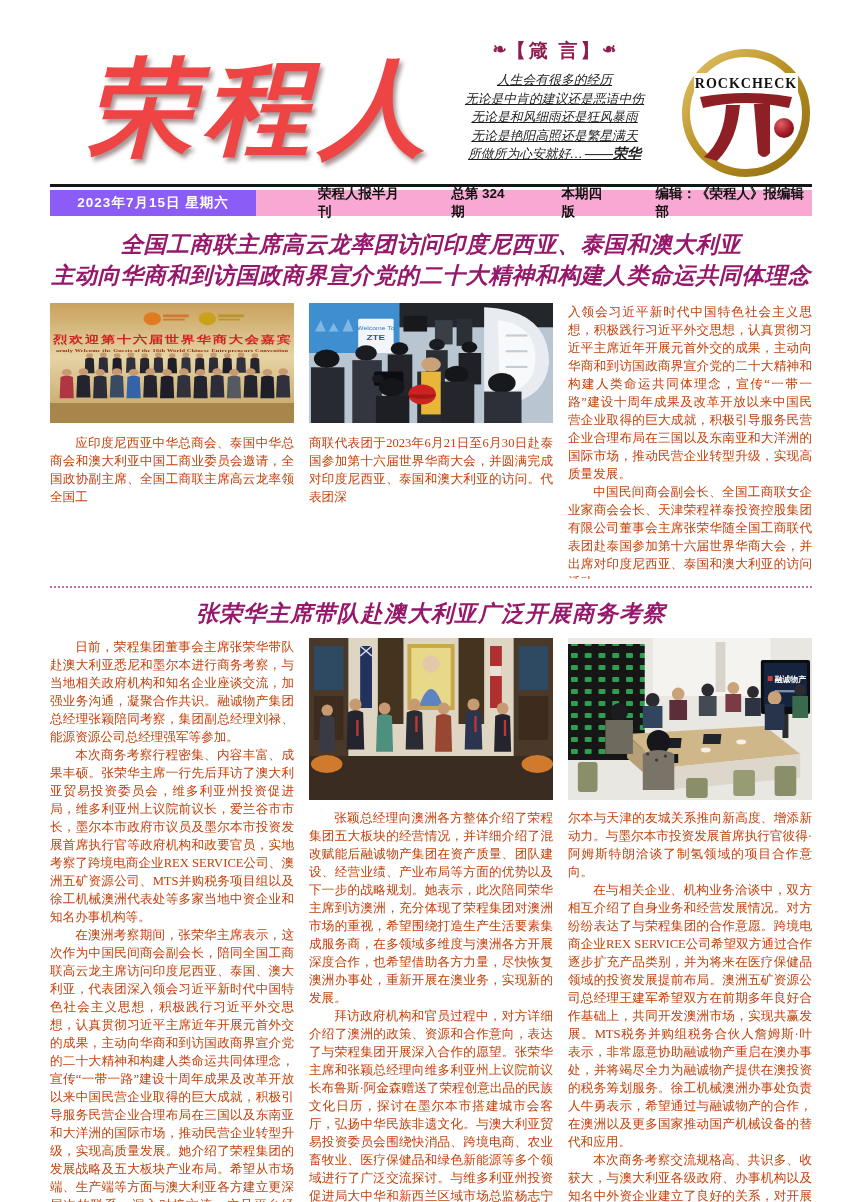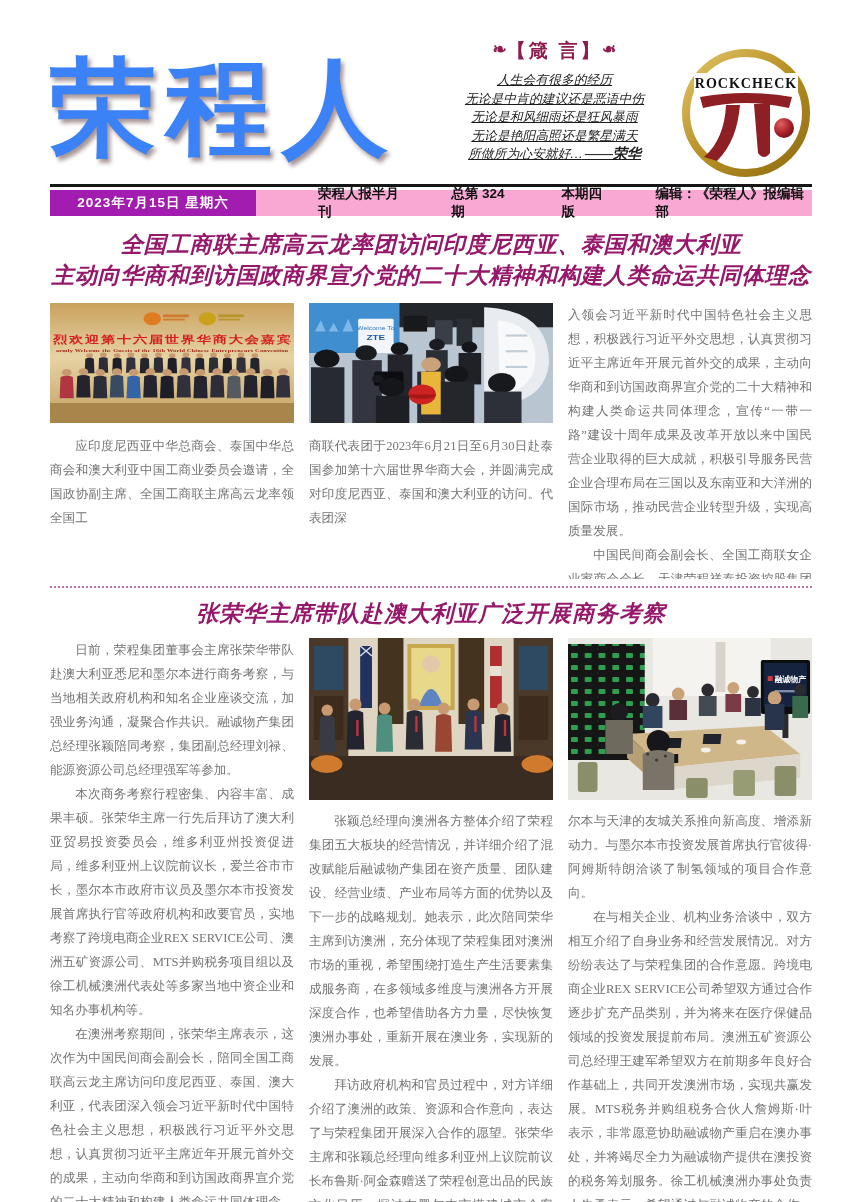--- a/index.html
+++ b/index.html
@@ -2,36 +2,36 @@
 <html><head>
 <meta charset="utf-8">
 <style>
   * { margin:0; padding:0; box-sizing:border-box; }
   html,body { background:#ffffff; }
   body { font-family:"Liberation Serif","DejaVu Serif",serif; color:#1a1a1a; }
   .page { width:855px; height:1202px; padding:30px 43px 0 50px; overflow:hidden; background:#fff; position:relative; }
 
   
   .masthead { display:flex; height:152px; align-items:stretch; }
-  .mast-title { flex:1; font-size:106px; line-height:158px; font-weight:bold; 
-    color:#3b82f6; letter-spacing:10px; text-shadow:3px 4px 4px rgba(60,20,20,.45);
-    font-family:"Liberation Serif","DejaVu Serif",serif; white-space:nowrap; }
+  .mast-title { flex:1; font-size:106px; line-height:158px; font-weight:bold; font-style:italic;
+    color:#ef4444; letter-spacing:10px; text-shadow:3px 4px 4px rgba(60,20,20,.45);
+    font-family:"Liberation Serif","DejaVu Serif",serif; white-space:nowrap;margin-left:38px; }
   .motto { width:225px; padding-top:8px; text-align:center; }
   .motto-head { color:#8e1c4e; font-weight:bold; font-size:19px; letter-spacing:3px; white-space:nowrap; }
   .motto-head .orn { font-size:17px; letter-spacing:0; position:relative; top:-2px; }
   .motto-head .orn.flip { display:inline-block; transform:scaleX(-1); }
   .motto-lines { margin-top:7px; font-style:italic; font-size:12.8px; line-height:18.6px; color:#1c1c1c; white-space:nowrap;text-decoration:underline; }
   .motto-sign { font-weight:bold; font-size:14px; }
   .logo-wrap { width:145px; display:flex; align-items:center; justify-content:flex-end; padding-top:14px; }
 
   .black-rule { border:0; border-top:3px solid #161616; margin-top:2px; }
 
   
   .info-bar { display:flex; height:26px; margin-top:3px; font-family:"Liberation Sans","DejaVu Sans",sans-serif; }
-  .date-box { background:#a21caf; color:#fff; width:206px; font-weight:bold; font-size:13.5px;
+  .date-box { background:#8b5cf6; color:#fff; width:206px; font-weight:bold; font-size:13.5px;
     display:flex; align-items:center; justify-content:center; letter-spacing:1px; }
   .meta-box { background:#f9a8d4; flex:1; display:flex; align-items:center; font-weight:bold; font-size:13.5px; color:#111; }
   .meta-box span { margin-left:42px; }
   .meta-box span:first-child { margin-left:62px; }
 
   
   .headline { text-align:center; color:#96186b; font-weight:bold;
     font-family:"Liberation Sans","DejaVu Sans",sans-serif;font-style:italic; }
   .headline-1 { margin-top:13px; font-size:22.5px; line-height:31px; letter-spacing:.5px; }
   .headline-2 { margin-top:11px; font-size:22.5px; line-height:30px; letter-spacing:1px; }
@@ -39,21 +39,21 @@
   
   .grid3 { display:grid; grid-template-columns:1fr 1fr 1fr; column-gap:15px; }
   .article1 { margin-top:12px; height:276px; overflow:hidden; }
   .article2 { margin-top:9px; height:572px; overflow:hidden; }
 
   .photo { width:100%; display:block; }
   .photo svg { width:100%; height:100%; display:block; }
   .ph-a1 { height:120px; }
   .ph-a2 { height:162px; }
 
-  .body-text { font-size:12.6px; line-height:24px; text-align:justify; color:#737373; }
+  .body-text { font-size:12.6px; line-height:18px; text-align:justify; color:#c2410c; }
   .body-text p { text-indent:2em; }
   .body-text p.no-indent { text-indent:0; }
   .caption-block { margin-top:11px; }
   .col-under-photo { margin-top:9px; }
 
   .dotted-sep { border:0; border-top:2px dotted #c573a1; margin-top:7px; }
 </style>
 </head>
 <body>
 

